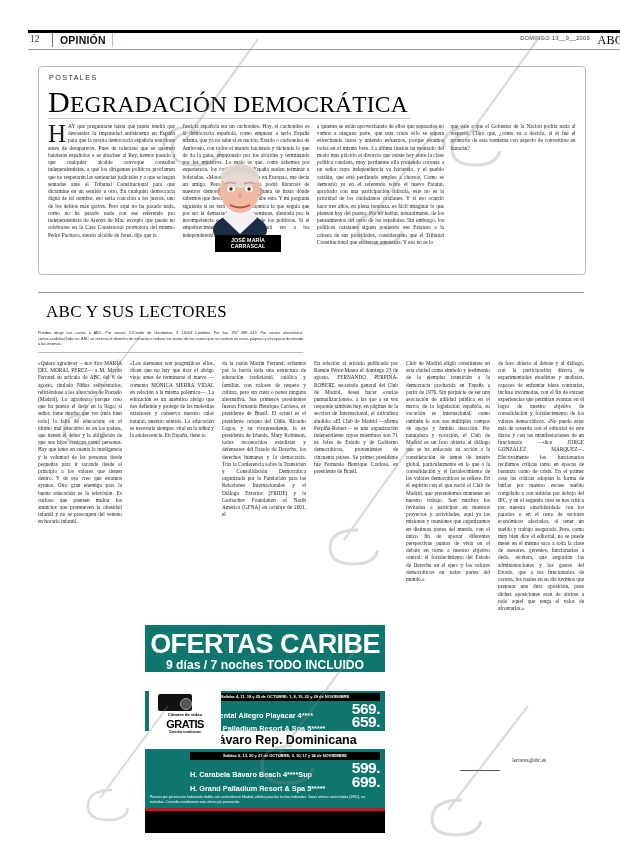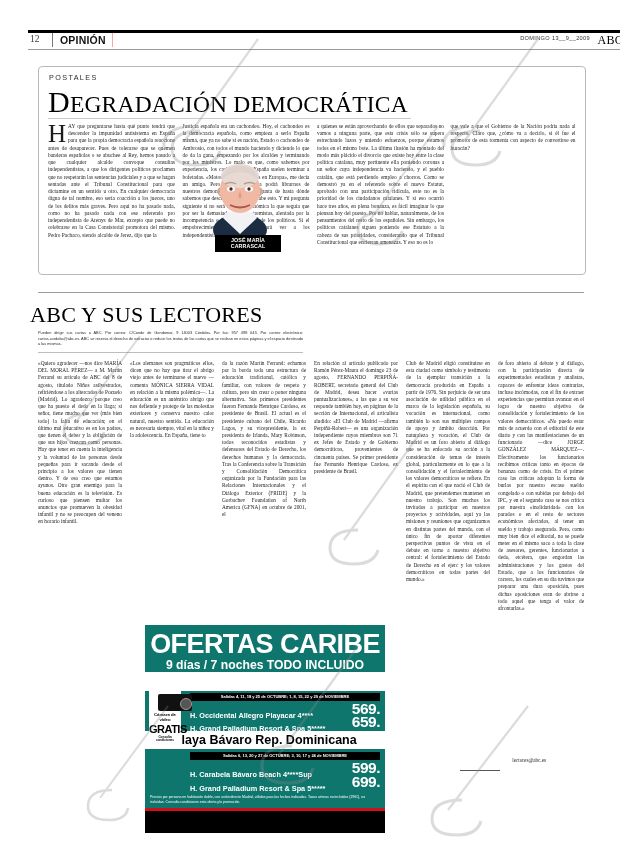--- a/index.html
+++ b/index.html
@@ -55,22 +55,22 @@
   .byline{
     position:absolute;left:176px;top:168px;width:62px;
     background:#000;color:#fff;
     font-family:"Liberation Sans",sans-serif;font-weight:bold;font-size:5.3px;
     text-align:center;line-height:1.32;padding:1.5px 2px;letter-spacing:.1px;
   }
 
   
   .lower-rule{position:absolute;left:38px;top:292px;width:546px;height:1px;background:#9d9d9d;}
   .lower-title{
-    position:absolute;left:30px;top:302px;
-    font-family:"Liberation Serif",serif;font-size:22px;letter-spacing:.3px;color:#000;
+    position:absolute;left:46px;top:302px;
+    font-family:"Liberation Serif",serif;font-size:17px;letter-spacing:.3px;color:#000;
   }
   .legal{
     position:absolute;left:38px;top:330px;width:265px;
     font-family:"Liberation Sans",sans-serif;font-size:3.9px;line-height:1.45;
     color:#2a2a2a;text-align:justify;
   }
   .legal-rule{position:absolute;left:38px;top:352px;width:265px;height:.6px;background:#bdbdbd;}
 
   
   .letters{position:absolute;left:38px;top:360px;width:546px;height:470px;}
@@ -113,21 +113,21 @@
     font-family:"Liberation Sans",sans-serif;font-weight:bold;
     color:#fff;white-space:nowrap;
   }
   .ad-row .name{font-size:7.3px;}
   .ad-row .price{font-size:15.5px;position:absolute;right:0;top:-4px;letter-spacing:-.5px;}
   .ad-dest2{
     position:absolute;left:0;width:240px;text-align:center;
     font-family:"Liberation Sans",sans-serif;font-weight:bold;font-size:12.5px;color:#000;
   }
   .ad-cam{
-    position:absolute;left:4px;top:66px;width:32px;height:56px;
+    position:absolute;left:4px;top:66px;width:72px;height:56px;
     background:#fff;color:#000;text-align:center;
     font-family:"Liberation Sans",sans-serif;font-weight:bold;font-size:5.3px;line-height:1.15;
   }
   .cam-body{position:absolute;left:9px;top:3px;width:34px;height:17px;background:#111;border-radius:2px;}
   .cam-lens{position:absolute;left:31px;top:7px;width:10px;height:10px;border-radius:50%;background:#555;border:1.2px solid #999;}
   .ad-legal{
     position:absolute;left:5px;top:170px;width:230px;
     font-family:"Liberation Sans",sans-serif;font-size:3.5px;line-height:1.4;color:#fff;
   }
   .ad-bar{position:absolute;left:0;top:183px;width:240px;height:3px;background:#cf1119;}

